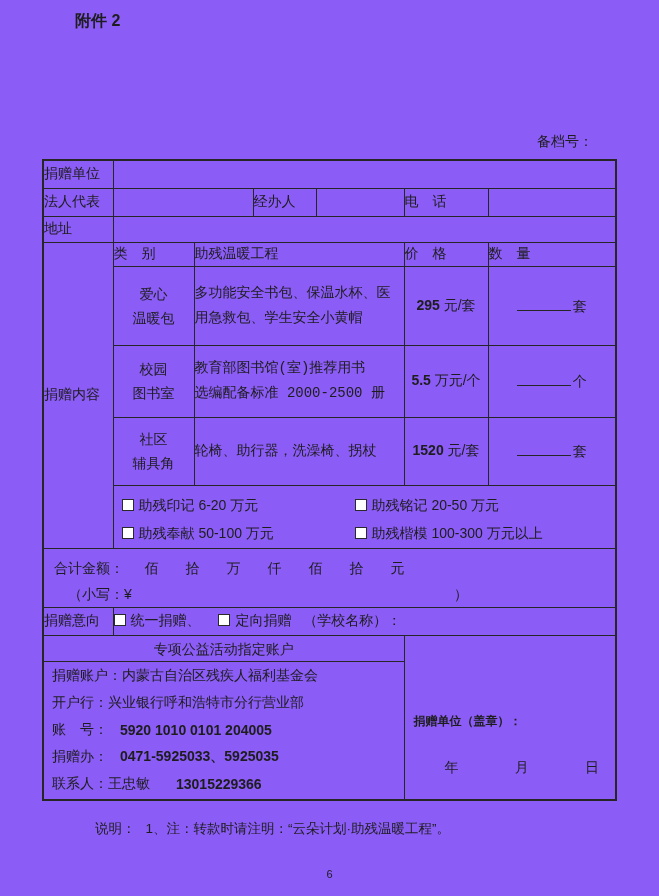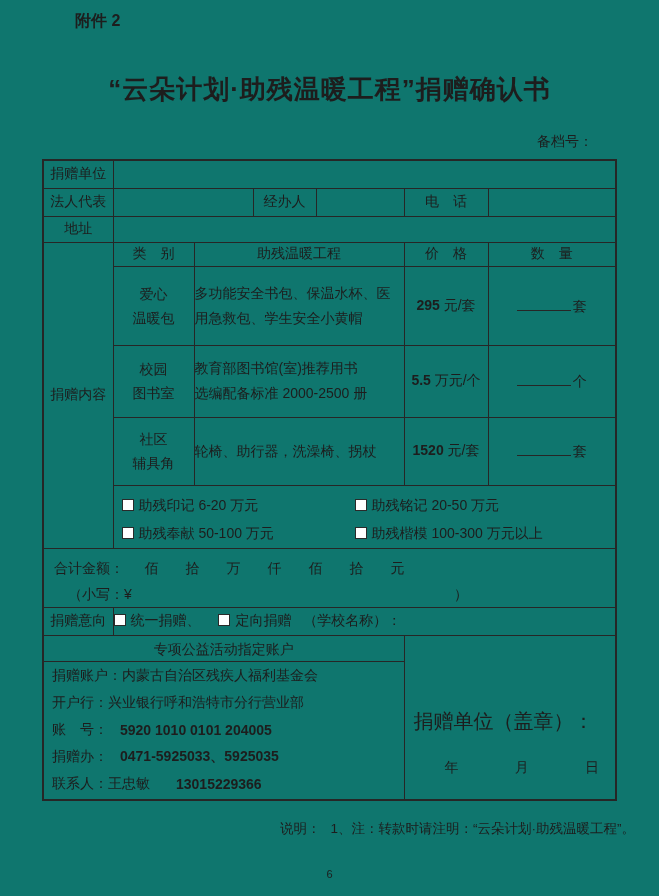--- a/index.html
+++ b/index.html
@@ -1,33 +1,33 @@
 <!DOCTYPE html>
 <html><head>
 <meta charset="utf-8">
 <style>
   * { margin:0; padding:0; box-sizing:border-box; }
   html,body { width:659px; height:896px; background:#ffffff; }
   body { font-family:"Liberation Sans", sans-serif; color:#1d1d1d; position:relative; overflow:hidden; }
-  .sheet { position:absolute; inset:0; background:#0f766e; }
+  .sheet { position:absolute; inset:0; background:#8b5cf6; }
 
   .attachment { position:absolute; left:75px; top:11px; font-size:16px; font-weight:bold; }
   .title { position:absolute; left:0; top:72px; width:100%; text-align:center;
            font-size:26px; font-weight:bold; letter-spacing:1px; }
   .filing { position:absolute; right:66px; top:133px; font-size:14px; }
 
   table.form { position:absolute; left:42px; top:159px; width:573px;
                border-collapse:collapse; table-layout:fixed;
                border:2px solid #262626; font-size:14px; }
   table.form td { border:1px solid #262626; padding:0; vertical-align:middle; }
 
-  .c-lbl { text-align:center; }
+  .c-lbl { text-align:left; }
   .cat   { text-align:center; line-height:24px; }
   .desc  { padding:0 6px; }
-  .desc span { display:block; line-height:25px; }
+  .desc span { display:block; line-height:25px;font-family:Liberation Mono, monospace; }
   .price { text-align:center; }
   .num { font-family:"Liberation Sans", sans-serif; font-weight:600; }
   .qty { text-align:center; }
   .qline { display:inline-block; width:54px; height:15px;
            border-bottom:1.2px solid #262626; vertical-align:baseline; }
   .qty .unit { margin-left:2px; }
 
   .cb { display:inline-block; width:12px; height:12px; border:1.2px solid #2a2a2a;
         margin-right:5px; vertical-align:-1px; background:#fff; }
 
@@ -46,26 +46,26 @@
   .intent-cell .school { margin-left:8px; }
 
   .acct-left { vertical-align:top; }
   .acct-header { height:25px; line-height:25px; text-align:center;
                  border-bottom:1px solid #262626; }
   .bank { padding:0 0 0 8px; }
   .bank-line { height:27px; display:flex; align-items:center; }
   .bank-line .num { margin-left:12px; }
 
   .seal-cell { position:relative; vertical-align:top; }
-  .seal-label { padding:8px 0 0 9px; font-size:20px; }
+  .seal-label { padding:8px 0 0 9px; font-size:12px;font-weight:bold; }
   .date-row { position:absolute; left:0; right:0; bottom:22px;
               display:flex; justify-content:space-between; padding:0 16px 0 40px; }
 
   .notes { position:absolute; left:95px; top:815px; width:540px; font-size:13.5px; }
-  .notes .l1 { display:flex; line-height:28px;justify-content:flex-end; }
+  .notes .l1 { display:flex; line-height:28px; }
   .notes .l1 .note-body { margin-left:10px; }
   .notes .l2 { margin-left:52px; line-height:28px; }
 
   .pageno { position:absolute; left:0; top:868px; width:100%; text-align:center; font-size:11px; }
 
   tr.r1 td, tr.r2 td { height:28px; }
   tr.r3 td { height:26px; }
   tr.r4 td { height:24px; }
   tr.r5 td { height:79px; }
   tr.r6 td { height:72px; }
@@ -74,21 +74,20 @@
   tr.r9 td { height:57px; }
   tr.r10 td { height:28px; }
   tr.r11 td { height:165px; }
 </style>
 </head>
 <body>
 
 <div class="sheet">
 
   <div class="attachment">附件 2</div>
-  <div class="title">“云朵计划·助残温暖工程”捐赠确认书</div>
   <div class="filing">备档号：</div>
 
   <table class="form">
     <colgroup>
       <col style="width:70px">
         <col style="width:81px">
         <col style="width:59px">
       <col style="width:63px">
         <col style="width:88px">
         <col style="width:84px">

